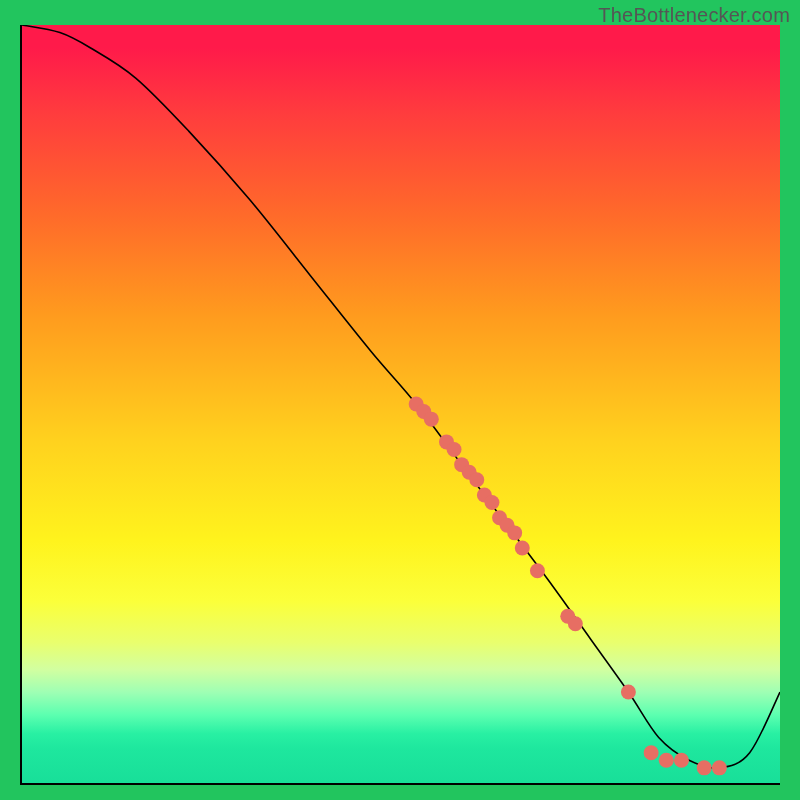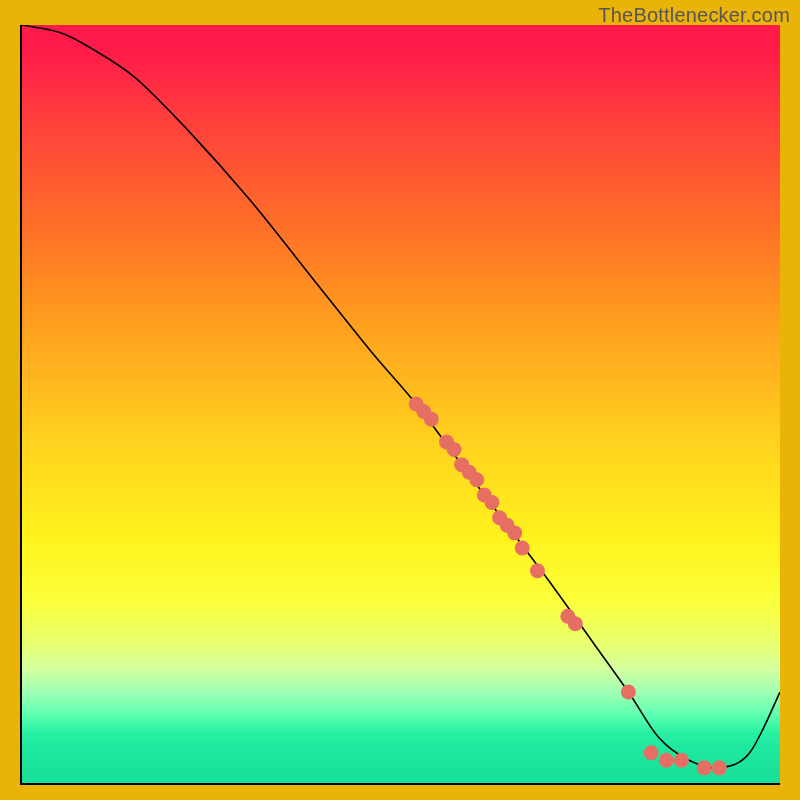--- a/index.html
+++ b/index.html
@@ -3,21 +3,21 @@
 <meta charset="utf-8">
 <style>
   * { margin: 0; padding: 0; box-sizing: border-box; }
   html, body { width: 800px; height: 800px; overflow: hidden; }
   body { font-family: Arial, Helvetica, sans-serif; }
 
   .chart-container {
     position: relative;
     width: 800px;
     height: 800px;
-    background: #eab308;
+    background: #22c55e;
   }
 
   .attribution {
     position: absolute;
     top: 4px;
     right: 10px;
     font-size: 20px;
     font-weight: 400;
     color: #555;
     letter-spacing: 0.2px;

